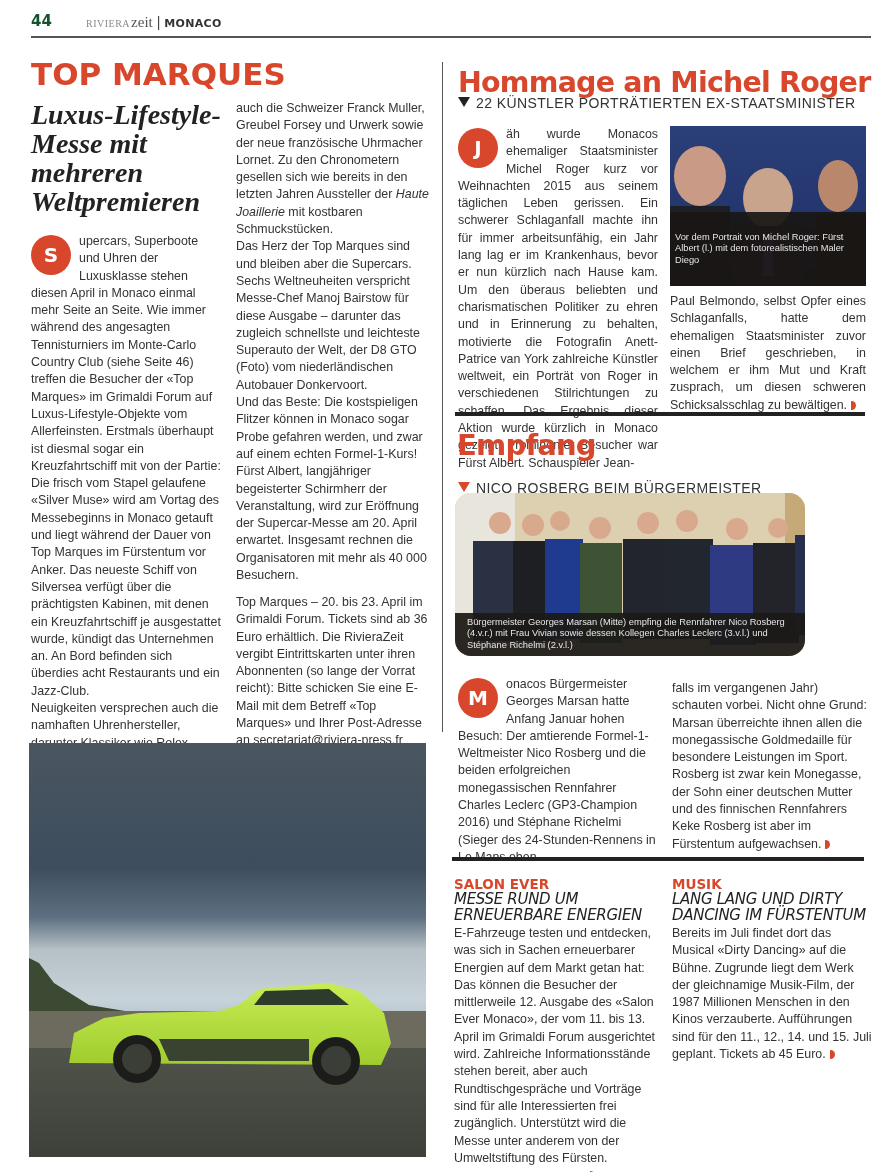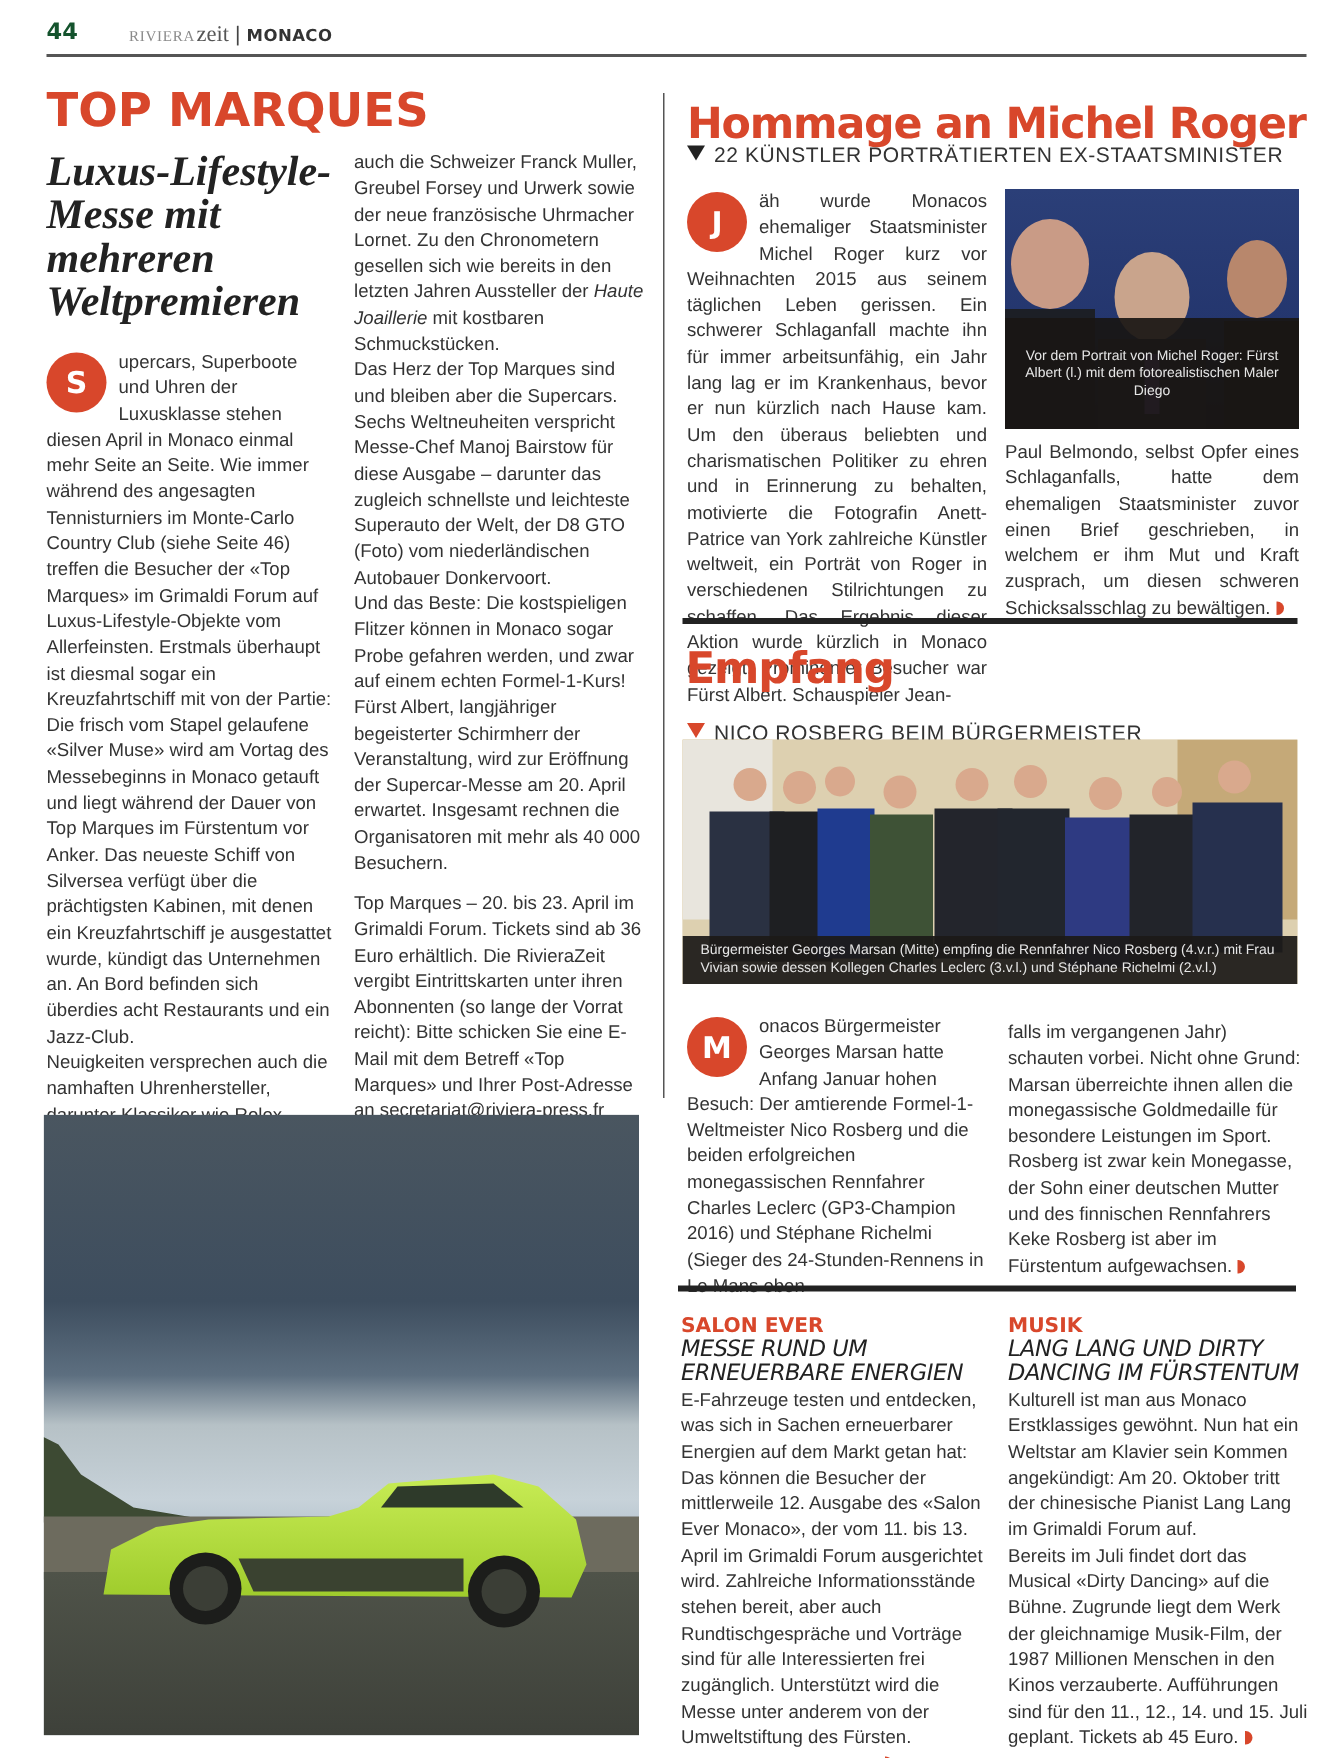--- a/index.html
+++ b/index.html
@@ -32,30 +32,30 @@
   .dropcap { float: left; width: 40px; height: 40px; border-radius: 50%; background: #d8472b; color: #fff; font-family: "DejaVu Sans", sans-serif; font-weight: bold; font-size: 20px; line-height: 40px; text-align: center; margin: 2px 8px 2px 0; }
 
   
   .hm-title { left: 458px; top: 66px; font-family: "DejaVu Sans", sans-serif; font-weight: bold; font-size: 28.5px; color: #d8472b; letter-spacing: -0.8px; white-space: nowrap; }
   .hm-sub { left: 458px; top: 95px; font-size: 14px; color: #333; letter-spacing: 0.4px; white-space: nowrap; }
   .tri-down { display: inline-block; width: 0; height: 0; border-left: 6px solid transparent; border-right: 6px solid transparent; border-top: 10px solid #222; margin-right: 6px; vertical-align: 1px; }
   .tri-down.redtri { border-top-color: #d8472b; }
   .hm-body { left: 458px; top: 126px; width: 200px; text-align: justify; }
   .hm-photo { left: 670px; top: 126px; width: 196px; height: 160px; overflow: hidden; }
   .hm-photo-bg { position: absolute; inset: 0; background: linear-gradient(180deg, #2b3f78 0%, #24366e 55%, #1b1f2e 100%); }
-  .hm-caption { position: absolute; left: 0; bottom: 0; width: 100%; background: rgba(25,22,20,0.92); color: #e6e6e6; font-size: 9.3px; line-height: 11.5px; padding: 20px 5px; text-align: center; }
+  .hm-caption { position: absolute; left: 0; bottom: 0; width: 100%; background: rgba(25,22,20,0.92); color: #e6e6e6; font-size: 9.3px; line-height: 11.5px; padding: 20px 5px; }
   .hm-body2 { left: 670px; top: 293px; width: 196px; text-align: justify; }
 
   .thick-rule { background: #222; height: 4px; }
   .rule-mid { left: 455px; top: 412px; width: 410px; }
 
   
   .em-title { left: 457px; top: 428px; font-family: "DejaVu Sans", sans-serif; font-weight: bold; font-size: 29px; color: #d8472b; letter-spacing: -0.8px; }
   .em-sub { left: 458px; top: 480px; font-size: 14px; color: #333; letter-spacing: 0.4px; white-space: nowrap; }
-  .em-photo { left: 455px; top: 493px; width: 410px; height: 163px; overflow: hidden; background: #d9c9a3; }
+  .em-photo { left: 455px; top: 493px; width: 350px; height: 163px; overflow: hidden; background: #d9c9a3; border-radius: 16px; }
   .em-caption { position: absolute; left: 0; bottom: 0; width: 100%; background: rgba(28,26,24,0.93); color: #e6e6e6; font-size: 9.3px; line-height: 11.5px; padding: 4px 6px 5px 12px; }
   .em-col1 { left: 458px; top: 676px; width: 200px; }
   .em-col2 { left: 672px; top: 680px; width: 196px; }
 
   .rule-low { left: 452px; top: 857px; width: 412px; }
 
   
   .kicker { font-family: "DejaVu Sans", sans-serif; font-weight: bold; font-size: 13.5px; color: #d8472b; }
   .kicker-sub { font-family: "DejaVu Sans", sans-serif; font-style: italic; font-size: 15px; line-height: 15.5px; color: #222; text-transform: uppercase; letter-spacing: -0.3px; }
   .se-block { left: 454px; top: 876px; width: 205px; }
@@ -208,16 +208,15 @@
   <div class="kicker-sub">MESSE RUND UM ERNEUERBARE ENERGIEN</div>
   <div class="body-text">
     <span>E-Fahrzeuge testen und entdecken, was sich in Sachen erneuerbarer Energien auf dem Markt getan hat: Das können die Besucher der mittlerweile 12. Ausgabe des «Salon Ever Monaco», der vom 11. bis 13. April im Grimaldi Forum ausgerichtet wird. Zahlreiche Informationsstände stehen bereit, aber auch Rundtischgespräche und Vorträge sind für alle Interessierten frei zugänglich. Unterstützt wird die Messe unter anderem von der Umweltstiftung des Fürsten. www.ever-monaco.com.</span><span class="end-mark"></span>
   </div>
 </div>
 
 <div class="abs mu-block">
   <div class="kicker">MUSIK</div>
   <div class="kicker-sub">LANG LANG UND DIRTY DANCING IM FÜRSTENTUM</div>
   <div class="body-text">
-    <p>Kulturell ist man aus Monaco Erstklassiges gewöhnt. Nun hat ein Weltstar am Klavier sein Kommen angekündigt: Am 20. Oktober tritt der chinesische Pianist Lang Lang im Grimaldi Forum auf.</p>
     <p><span>Bereits im Juli findet dort das Musical «Dirty Dancing» auf die Bühne. Zugrunde liegt dem Werk der gleichnamige Musik-Film, der 1987 Millionen Menschen in den Kinos verzauberte. Aufführungen sind für den 11., 12., 14. und 15. Juli geplant. Tickets ab 45 Euro.</span><span class="end-mark"></span></p>
   </div>
 </div>
 
 </body></html>

